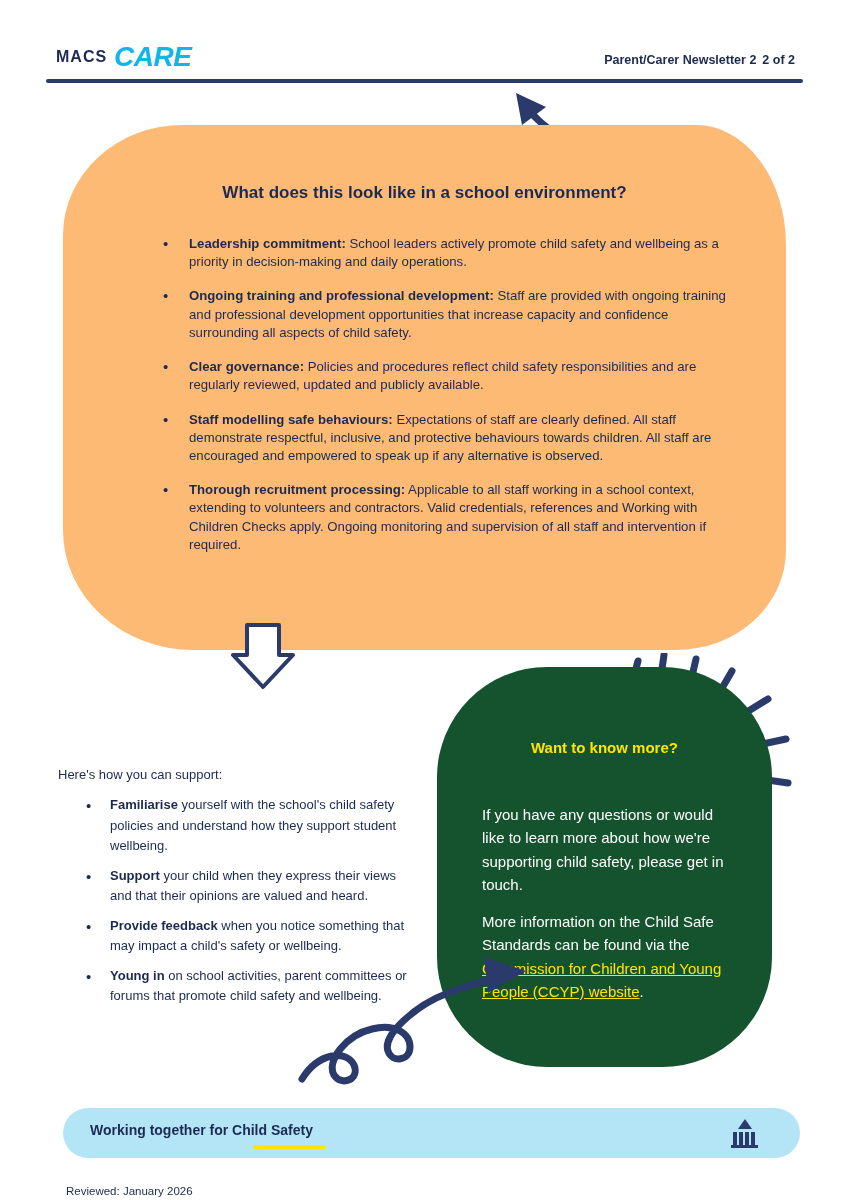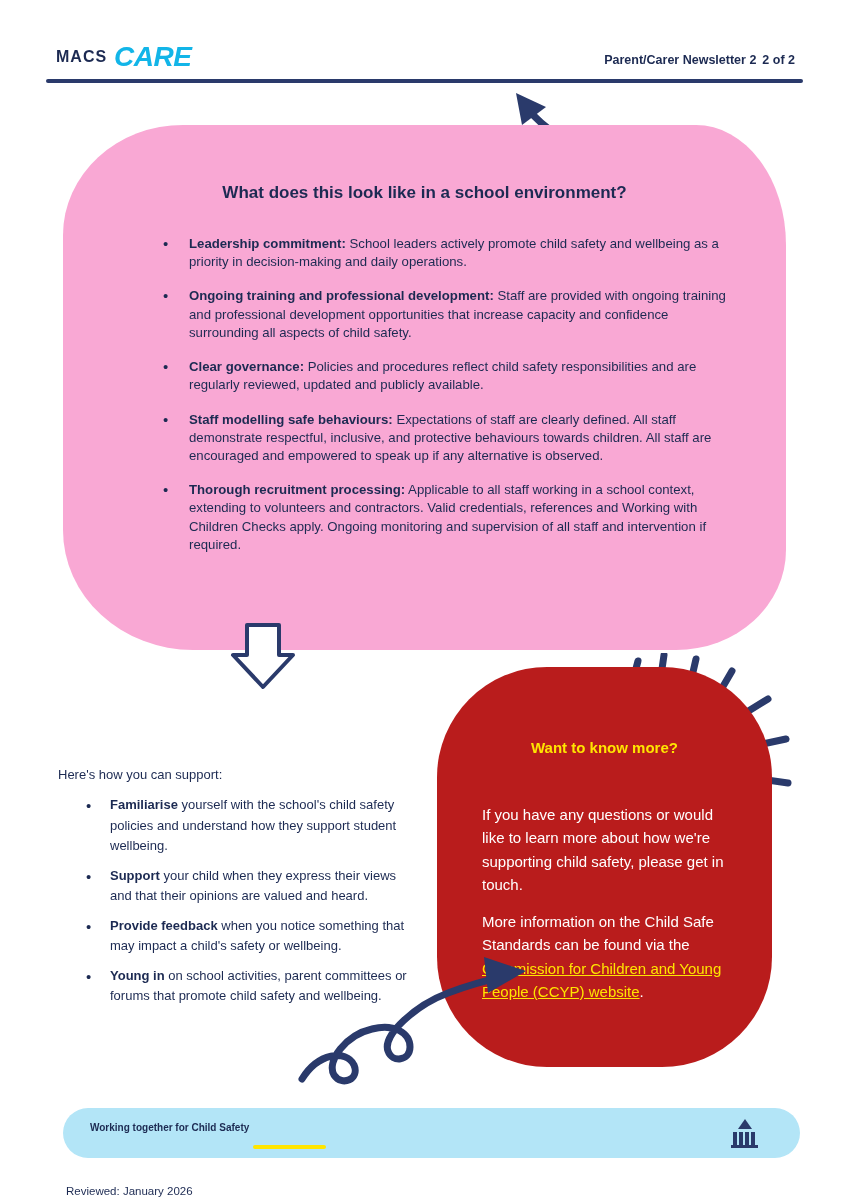--- a/index.html
+++ b/index.html
@@ -76,21 +76,21 @@
     border-radius: 2px;
   }
 
   
   .yellow-blob {
     position: absolute;
     left: 63px;
     top: 112px;
     width: 723px;
     height: 525px;
-    background: #f9a8d4;
+    background: #fdba74;
     border-radius: 120px 90px 110px 130px / 110px 120px 100px 120px;
   }
   .yellow-title {
     position: absolute;
     left: 0;
     top: 58px;
     width: 100%;
     text-align: center;
     font-size: 17px;
     font-weight: bold;
@@ -179,21 +179,21 @@
   }
   .left-item b { font-weight: bold; }
 
   
   .blue-blob {
     position: absolute;
     left: 437px;
     top: 654px;
     width: 335px;
     height: 400px;
-    background: #b91c1c;
+    background: #14532d;
     border-radius: 110px 110px 110px 110px / 110px 110px 110px 110px;
   }
   .blue-title {
     position: absolute;
     left: 0;
     top: 72px;
     width: 100%;
     text-align: center;
     font-size: 15px;
     font-weight: bold;
@@ -238,21 +238,21 @@
     top: 1095px;
     width: 737px;
     height: 50px;
     background: #b3e5f7;
     border-radius: 25px;
   }
   .footer-text {
     position: absolute;
     left: 27px;
     top: 14px;
-    font-size: 10px;
+    font-size: 14px;
     font-weight: bold;
     color: #1c2a52;
   }
   .footer-underline {
     position: absolute;
     left: 253px;
     top: 1132px;
     width: 73px;
     height: 4px;
     background: #ffe500;

